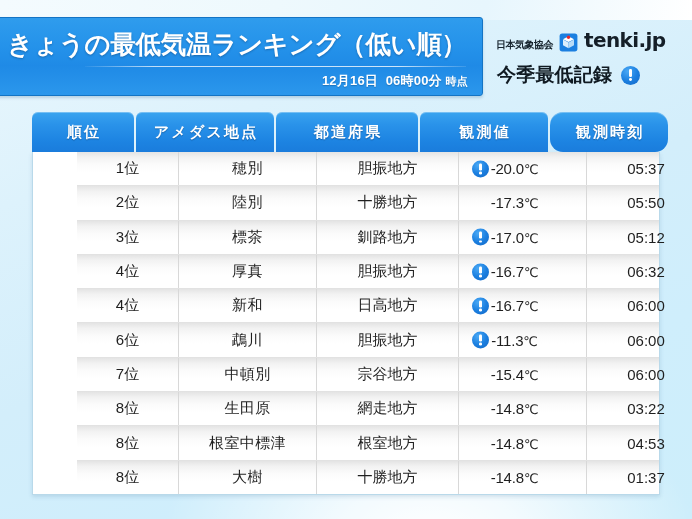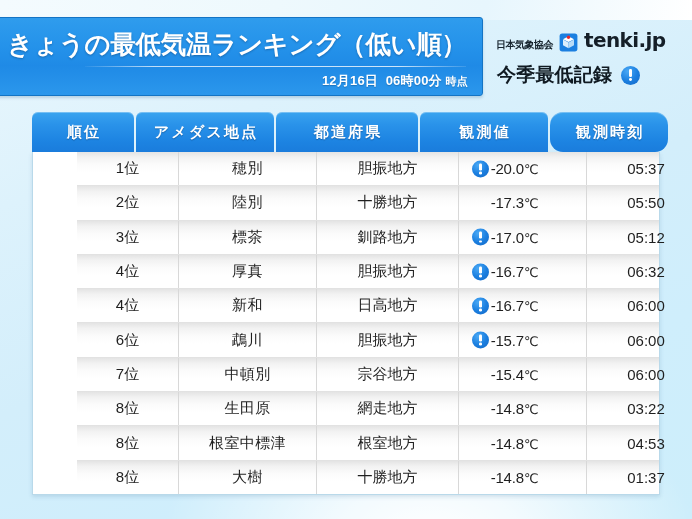--- a/index.html
+++ b/index.html
@@ -415,21 +415,21 @@
             <span class="rank">6位</span>
           </div>
         <div class="td c1">
             <span class="station">鵡川</span>
           </div>
         <div class="td c2">
             <span>胆振地方</span>
           </div>
         <div class="td c3">
           <span class="bang small val-bang"></span>
-          <span class="temp"><span>-15.7</span><span class="unit">℃</span></span>
+          <span class="temp"><span>-11.3</span><span class="unit">℃</span></span>
         </div>
         <div class="td c4">
             <span>06:00</span>
           </div>
       </div>
 
       <div class="tr">
         <div class="td c0">
             <span class="rank">7位</span>
           </div>

